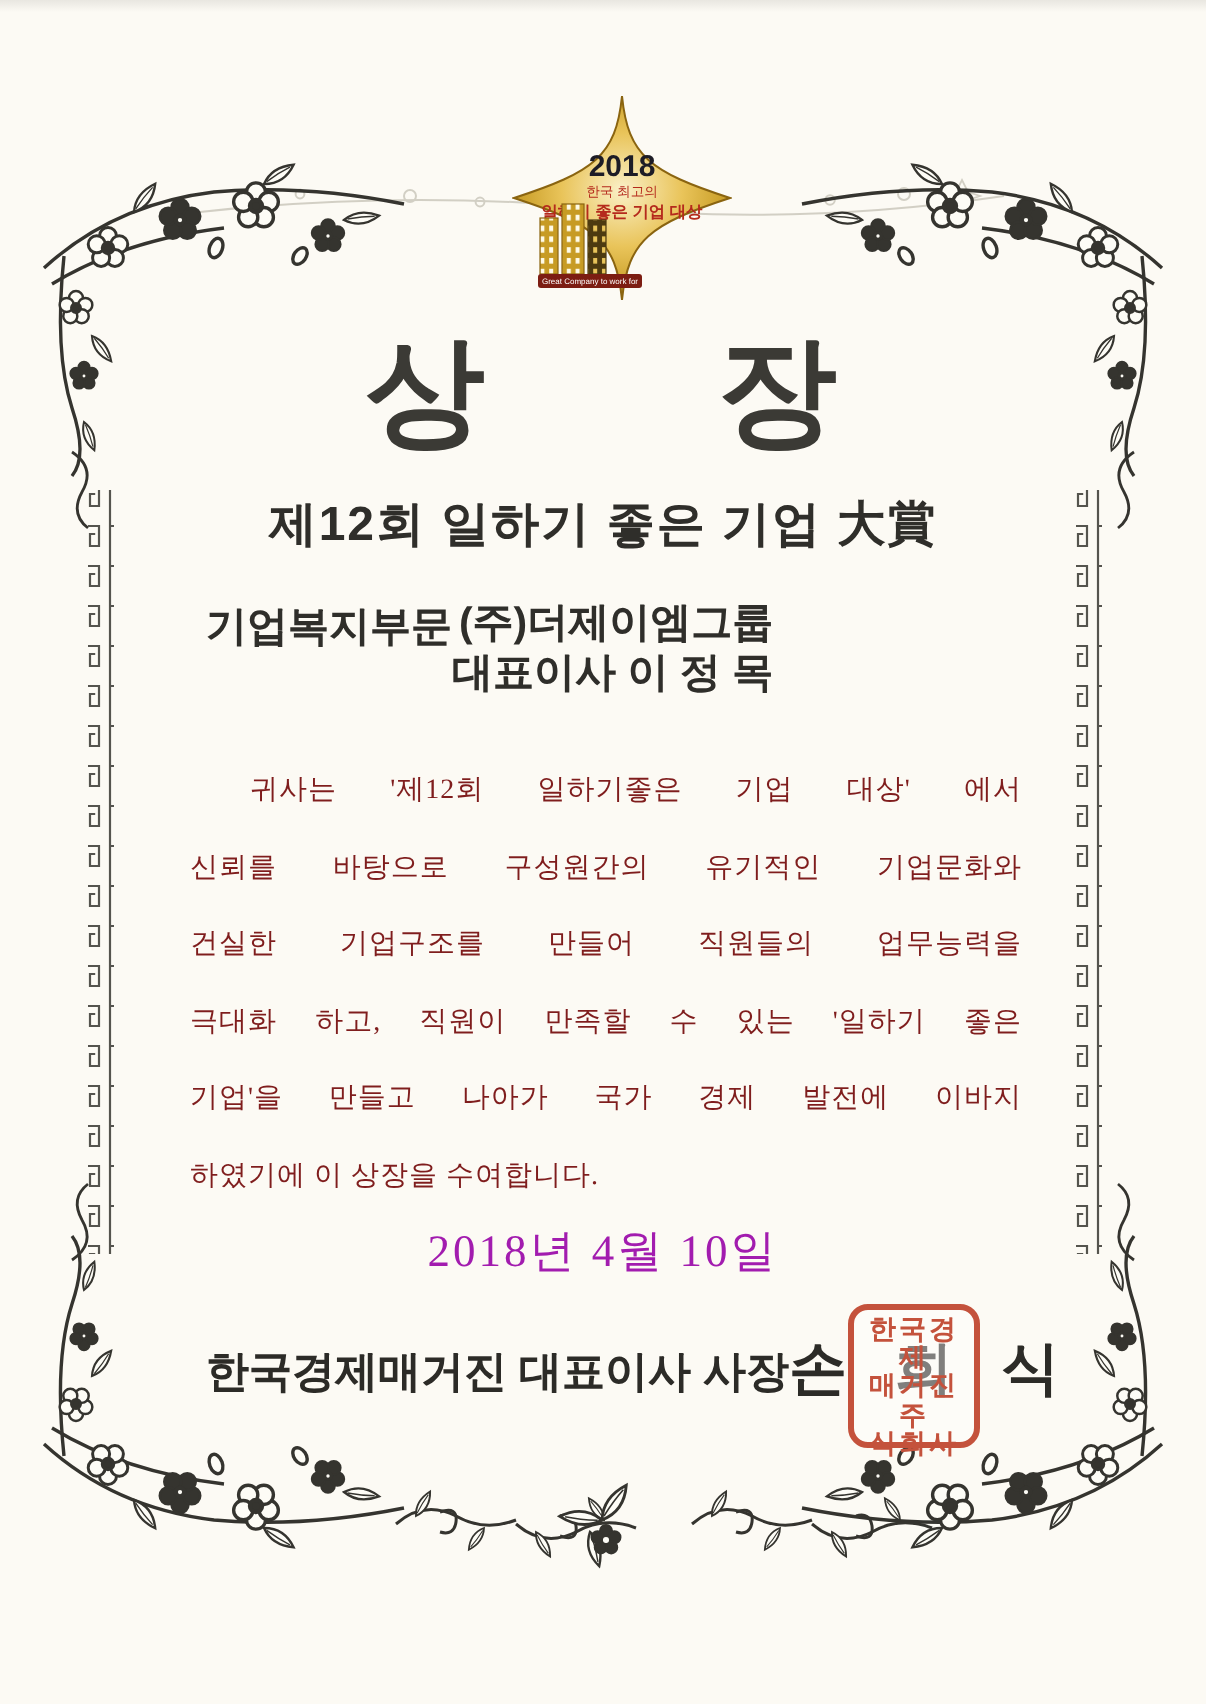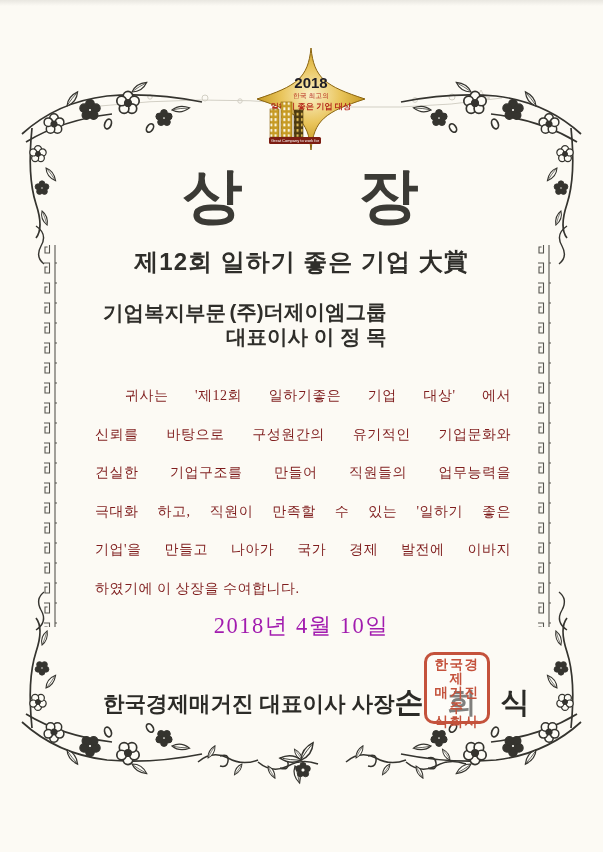--- a/index.html
+++ b/index.html
@@ -45,21 +45,21 @@
     text-align:justify; text-align-last:justify;
     letter-spacing:0.5px; white-space:normal;
   }
   .bodytext .line.first{text-indent:30px;}
   .bodytext .line.last{text-align:left; text-align-last:left;}
   .date{
     position:absolute; top:610px; left:0; width:100%; text-align:center; z-index:2;
     font-size:22.5px; letter-spacing:1.5px; color:#a21caf;
   }
   .sign-row{
-    position:absolute; top:680px; left:103px; height:46px; z-index:2;
+    position:absolute; top:662px; left:103px; height:46px; z-index:2;
     display:flex; align-items:center;
     font-family:"Liberation Sans","DejaVu Sans",sans-serif; color:#2c2b27;
   }
   .sign-org{font-size:21.5px; font-weight:bold;}
   .sign-name{font-size:29px; font-weight:bold; letter-spacing:8px;}
   .seal{
     position:absolute; left:424px; top:652px; width:56px; height:60px; z-index:4;
     border:3.5px solid #c4523c; border-radius:10px;
     padding:3px 2px; display:flex; flex-direction:column; justify-content:space-around;
     color:#c4523c; text-align:center;

